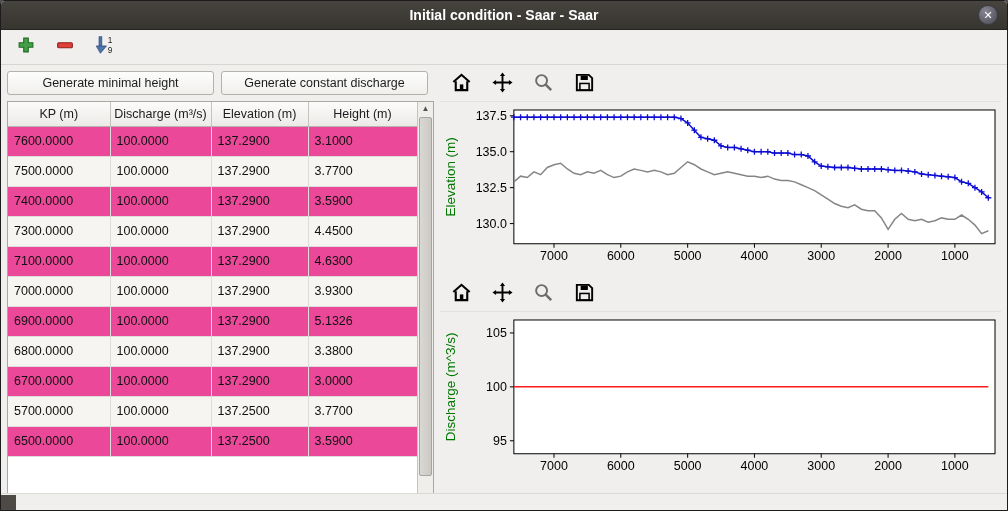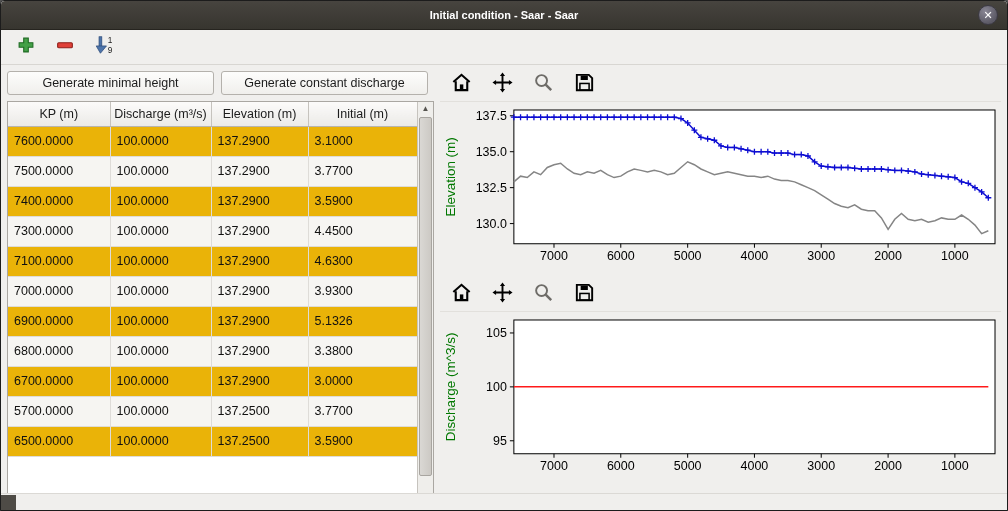--- a/index.html
+++ b/index.html
@@ -11,21 +11,21 @@
     border-radius: 4px 4px 0 0; overflow: hidden;
   }
   
   .titlebar {
     position: relative; height: 29px;
     background: linear-gradient(#47443f, #37352f);
     border-bottom: 1px solid #26241f;
     display: flex; align-items: center; justify-content: center;
     border-radius: 4px 4px 0 0;
   }
-  .titlebar .title { color: #ffffff; font-size: 11px; font-weight: bold; }
+  .titlebar .title { color: #ffffff; font-size: 14px; font-weight: bold; }
   .close-btn {
     position: absolute; right: 9px; top: 4px; width: 20px; height: 20px;
     border-radius: 50%;
     background: radial-gradient(circle at 35% 30%, #8a8795, #5c5a66 70%);
     border: 1px solid #3c3a44;
     color: #fff; font-size: 11px; line-height: 18px; text-align: center;
     cursor: pointer;
   }
   
   .main-toolbar {
@@ -52,21 +52,21 @@
   table { border-collapse: collapse; table-layout: fixed; width: 409px; font-size: 12.5px; }
   th {
     height: 24px; font-weight: normal; text-align: center;
     background: linear-gradient(#fcfbfa, #ebeae7);
     border-right: 1px solid #c6c3be; border-bottom: 1px solid #b7b4af;
     color: #1c1c1c; overflow: hidden; white-space: nowrap;
   }
   td {
     height: 30px; padding-left: 6px; color: #111;
     border-right: 1px solid #dedcd8; border-bottom: 1px solid #dedcd8;
-    overflow: hidden; white-space: nowrap; background: #eab308;
+    overflow: hidden; white-space: nowrap; background: #ec4899;
   }
   tbody tr:nth-child(even) td { background: #f6f5f2; }
   .vscroll {
     position: absolute; top: 0; right: 0; bottom: 0; width: 16px;
     background: #efeeeb; border-left: 1px solid #c6c3be;
   }
   .vscroll .arrow { position: absolute; left: 0; width: 15px; height: 14px; text-align: center; font-size: 8px; color: #55534e; line-height: 14px; cursor: pointer; }
   .vscroll .arrow.up { top: 0; }
   .vscroll .arrow.down { bottom: 0; }
   .vscroll .thumb {
@@ -138,21 +138,21 @@
               <col style="width:102px">
               <col style="width:101px">
               <col style="width:97px">
               <col style="width:109px">
             </colgroup>
           <thead>
               <tr id="thead-row">
                 <th>KP (m)</th>
                 <th>Discharge (m³/s)</th>
                 <th>Elevation (m)</th>
-                <th>Initial (m)</th>
+                <th>Height (m)</th>
               </tr>
             </thead>
           <tbody id="tbody">
               <tr>
                 <td>7600.0000</td>
                 <td>100.0000</td>
                 <td>137.2900</td>
                 <td>3.1000</td>
               </tr>
               <tr>

